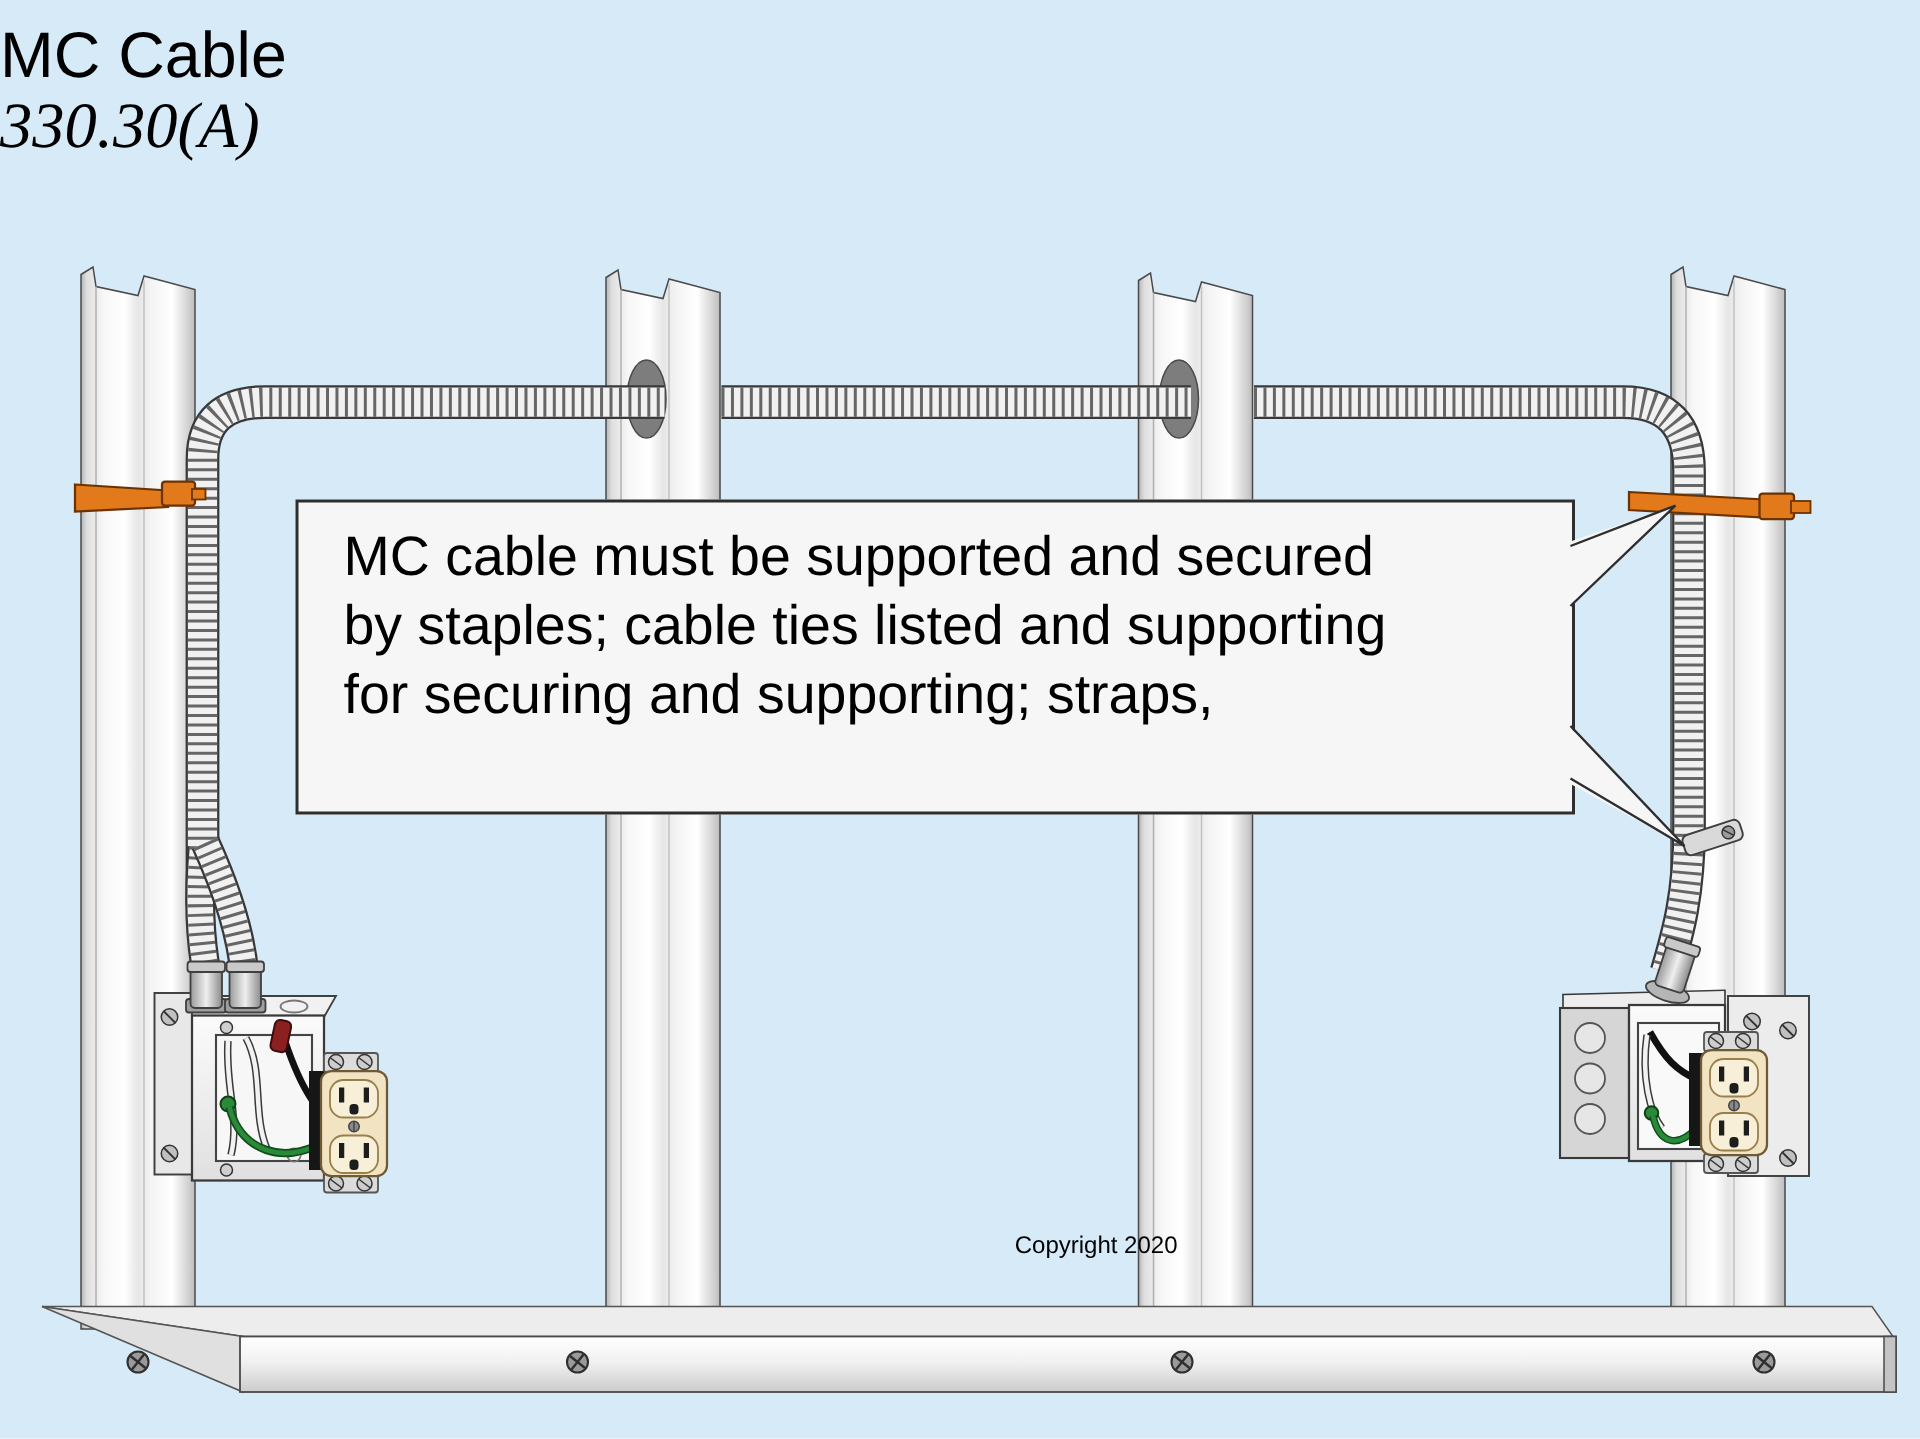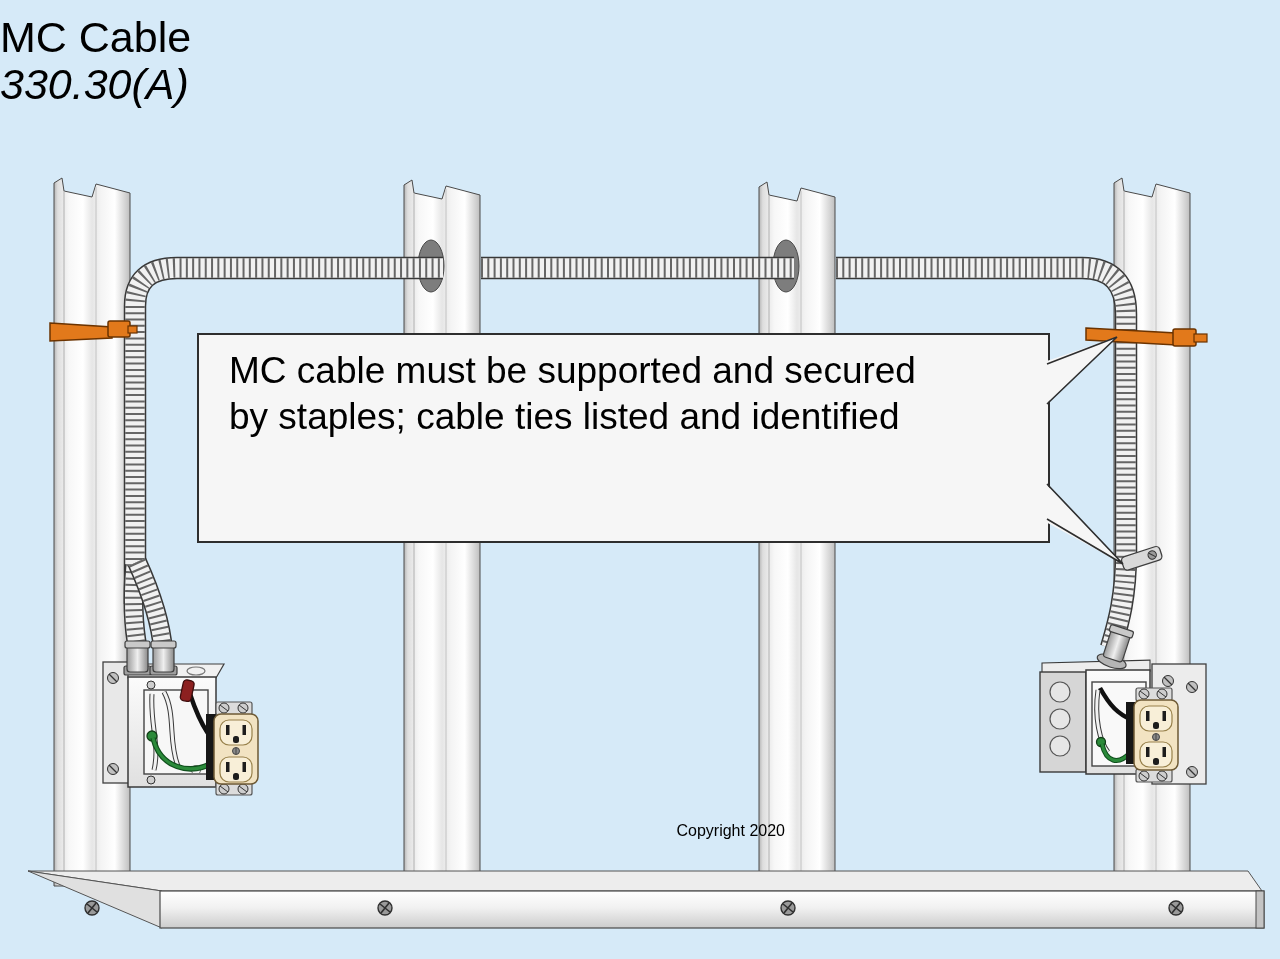--- a/index.html
+++ b/index.html
@@ -10,21 +10,21 @@
     overflow:hidden;
     font-family:"Liberation Sans",sans-serif;
   }
   .layer{position:absolute;left:0;top:0;width:1280px;height:959px;}
   
   .title-block{
     position:absolute;left:0;top:14px;width:1280px;
     text-align:left;color:var(--text,#000);
     font-size:43px;line-height:47px;
   }
-  .title-line3{font-style:italic;}
+  .title-line3{font-style:italic;font-family:Liberation Serif, serif;}
   
   .callout{
     position:absolute;left:197px;top:333px;width:853px;height:210px;
     background:var(--callout-fill,#f6f6f6);
     border:2px solid var(--callout-border,#2e2e2e);
     box-sizing:border-box;
     padding:13px 12px 0 30px;
     font-size:37px;line-height:46px;color:var(--text,#000);
     z-index:50;
   }
@@ -275,21 +275,22 @@
         <rect x="1140" y="742" width="32" height="25" rx="9" fill="#f8efd8" stroke="#97804a" stroke-width="1.2"></rect>
         <rect x="1146" y="747" width="3.5" height="10" fill="var(--receptacle-slot,#1d1d1d)"></rect>
         <rect x="1162.5" y="747" width="3.5" height="10" fill="var(--receptacle-slot,#1d1d1d)"></rect>
         <rect x="1153" y="758" width="6" height="7" rx="2.5" fill="var(--receptacle-slot,#1d1d1d)"></rect>
       </g>
     </g>
   </svg>
 
   <div class="callout">
     <div>MC cable must be supported and secured</div>
-    <div>by staples; cable ties listed and identified</div>
+    <div>by staples; cable ties listed and supporting</div>
+    <div>for securing and supporting; straps,</div>
   </div>
 
   <svg class="layer z55" viewBox="0 0 1280 959" style="pointer-events:none">
     <g>
       <polygon points="1044,362 1117,337 1044,406" fill="var(--callout-fill,#f6f6f6)"></polygon>
       <path d="M1117,337 L1047,364 M1117,337 L1047,404" fill="none" stroke="var(--callout-border,#2e2e2e)" stroke-width="1.6"></path>
     </g>
     <g>
       <polygon points="1044,482 1123,564 1044,521" fill="var(--callout-fill,#f6f6f6)"></polygon>
       <path d="M1123,564 L1047,484 M1123,564 L1047,519" fill="none" stroke="var(--callout-border,#2e2e2e)" stroke-width="1.6"></path>

